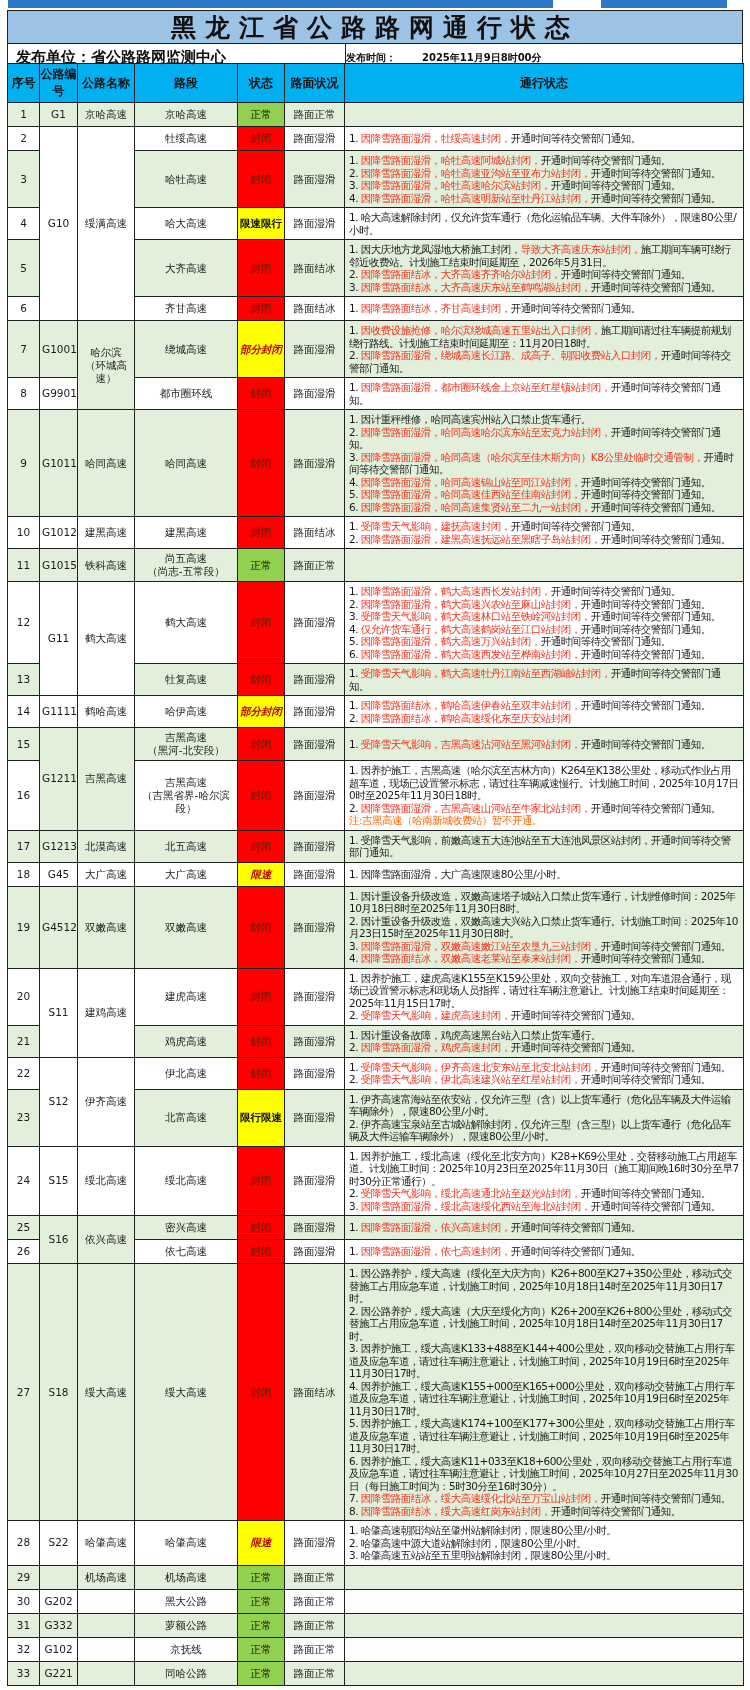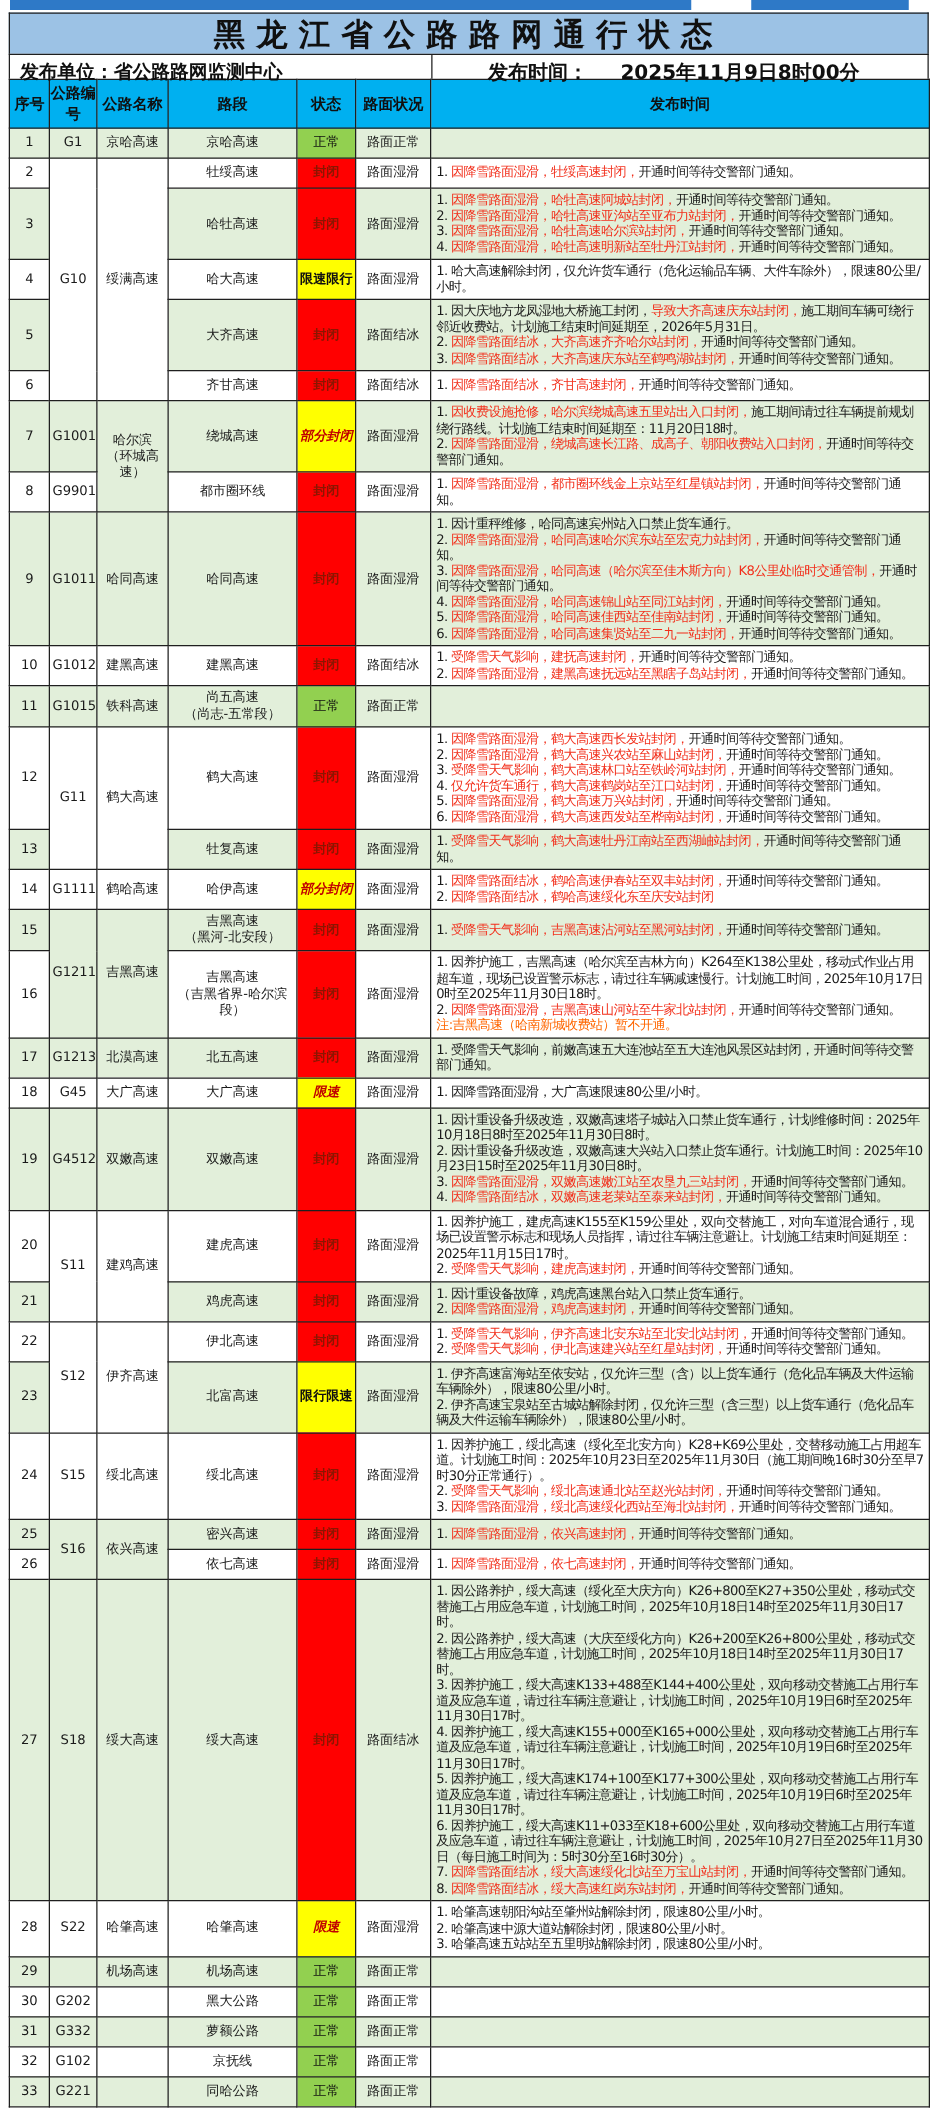--- a/index.html
+++ b/index.html
@@ -17,21 +17,21 @@
 
   .sheet { margin-left:7px; width:736px; }
 
   .titlebar {
     background:#9cc2e5; border:1px solid #1f1f1f; border-bottom:none;
     height:33px; line-height:33px; text-align:center;
     font-size:25px; font-weight:bold; color:#101010; letter-spacing:9px;
   }
   .pubrow { display:flex; border:1px solid #1f1f1f; border-bottom:none; height:20px; font-weight:bold; color:#101010; }
   .publeft  { width:338px; border-right:1px solid #1f1f1f; font-size:15px; line-height:27px; padding-left:8px; }
-  .pubright { flex:1; font-size:16px; line-height:27px; text-align:center; padding-right:10px; }
+  .pubright { flex:1; font-size:10px; line-height:27px; text-align:left; padding-right:10px; }
   .pubright .gap { display:inline-block; width:26px; }
 
   table { border-collapse:collapse; width:736px; table-layout:fixed; }
   col.c1{width:32px} col.c2{width:38px} col.c3{width:57px} col.c4{width:103px}
   col.c5{width:47px} col.c6{width:60px} col.c7{width:399px}
   th, td { border:1px solid #1f1f1f; }
   th { background:#00b0f0; color:#101010; font-size:12px; font-weight:bold; height:24px; padding:2px 0; }
   tr { height:24px; }
   td { font-size:10.5px; color:#1a1a1a; text-align:center; vertical-align:middle; padding:3px 2px; line-height:13px; }
   tr.odd  > td { background:#e2efda; }
@@ -78,21 +78,21 @@
         <col class="c7">
     </colgroup>
     <thead>
       <tr id="header-row">
           <th>序号</th>
           <th>公路编号</th>
           <th>公路名称</th>
           <th>路段</th>
           <th>状态</th>
           <th>路面状况</th>
-          <th>发布时间</th>
+          <th>通行状态</th>
         </tr>
     </thead>
     <tbody id="tbody">
         <tr class="odd">
           <td>1</td>
           <td>G1</td>
           <td class="namec">京哈高速</td>
           <td class="secn">京哈高速</td>
           <td class="st-g">正常</td>
           <td>路面正常</td>

